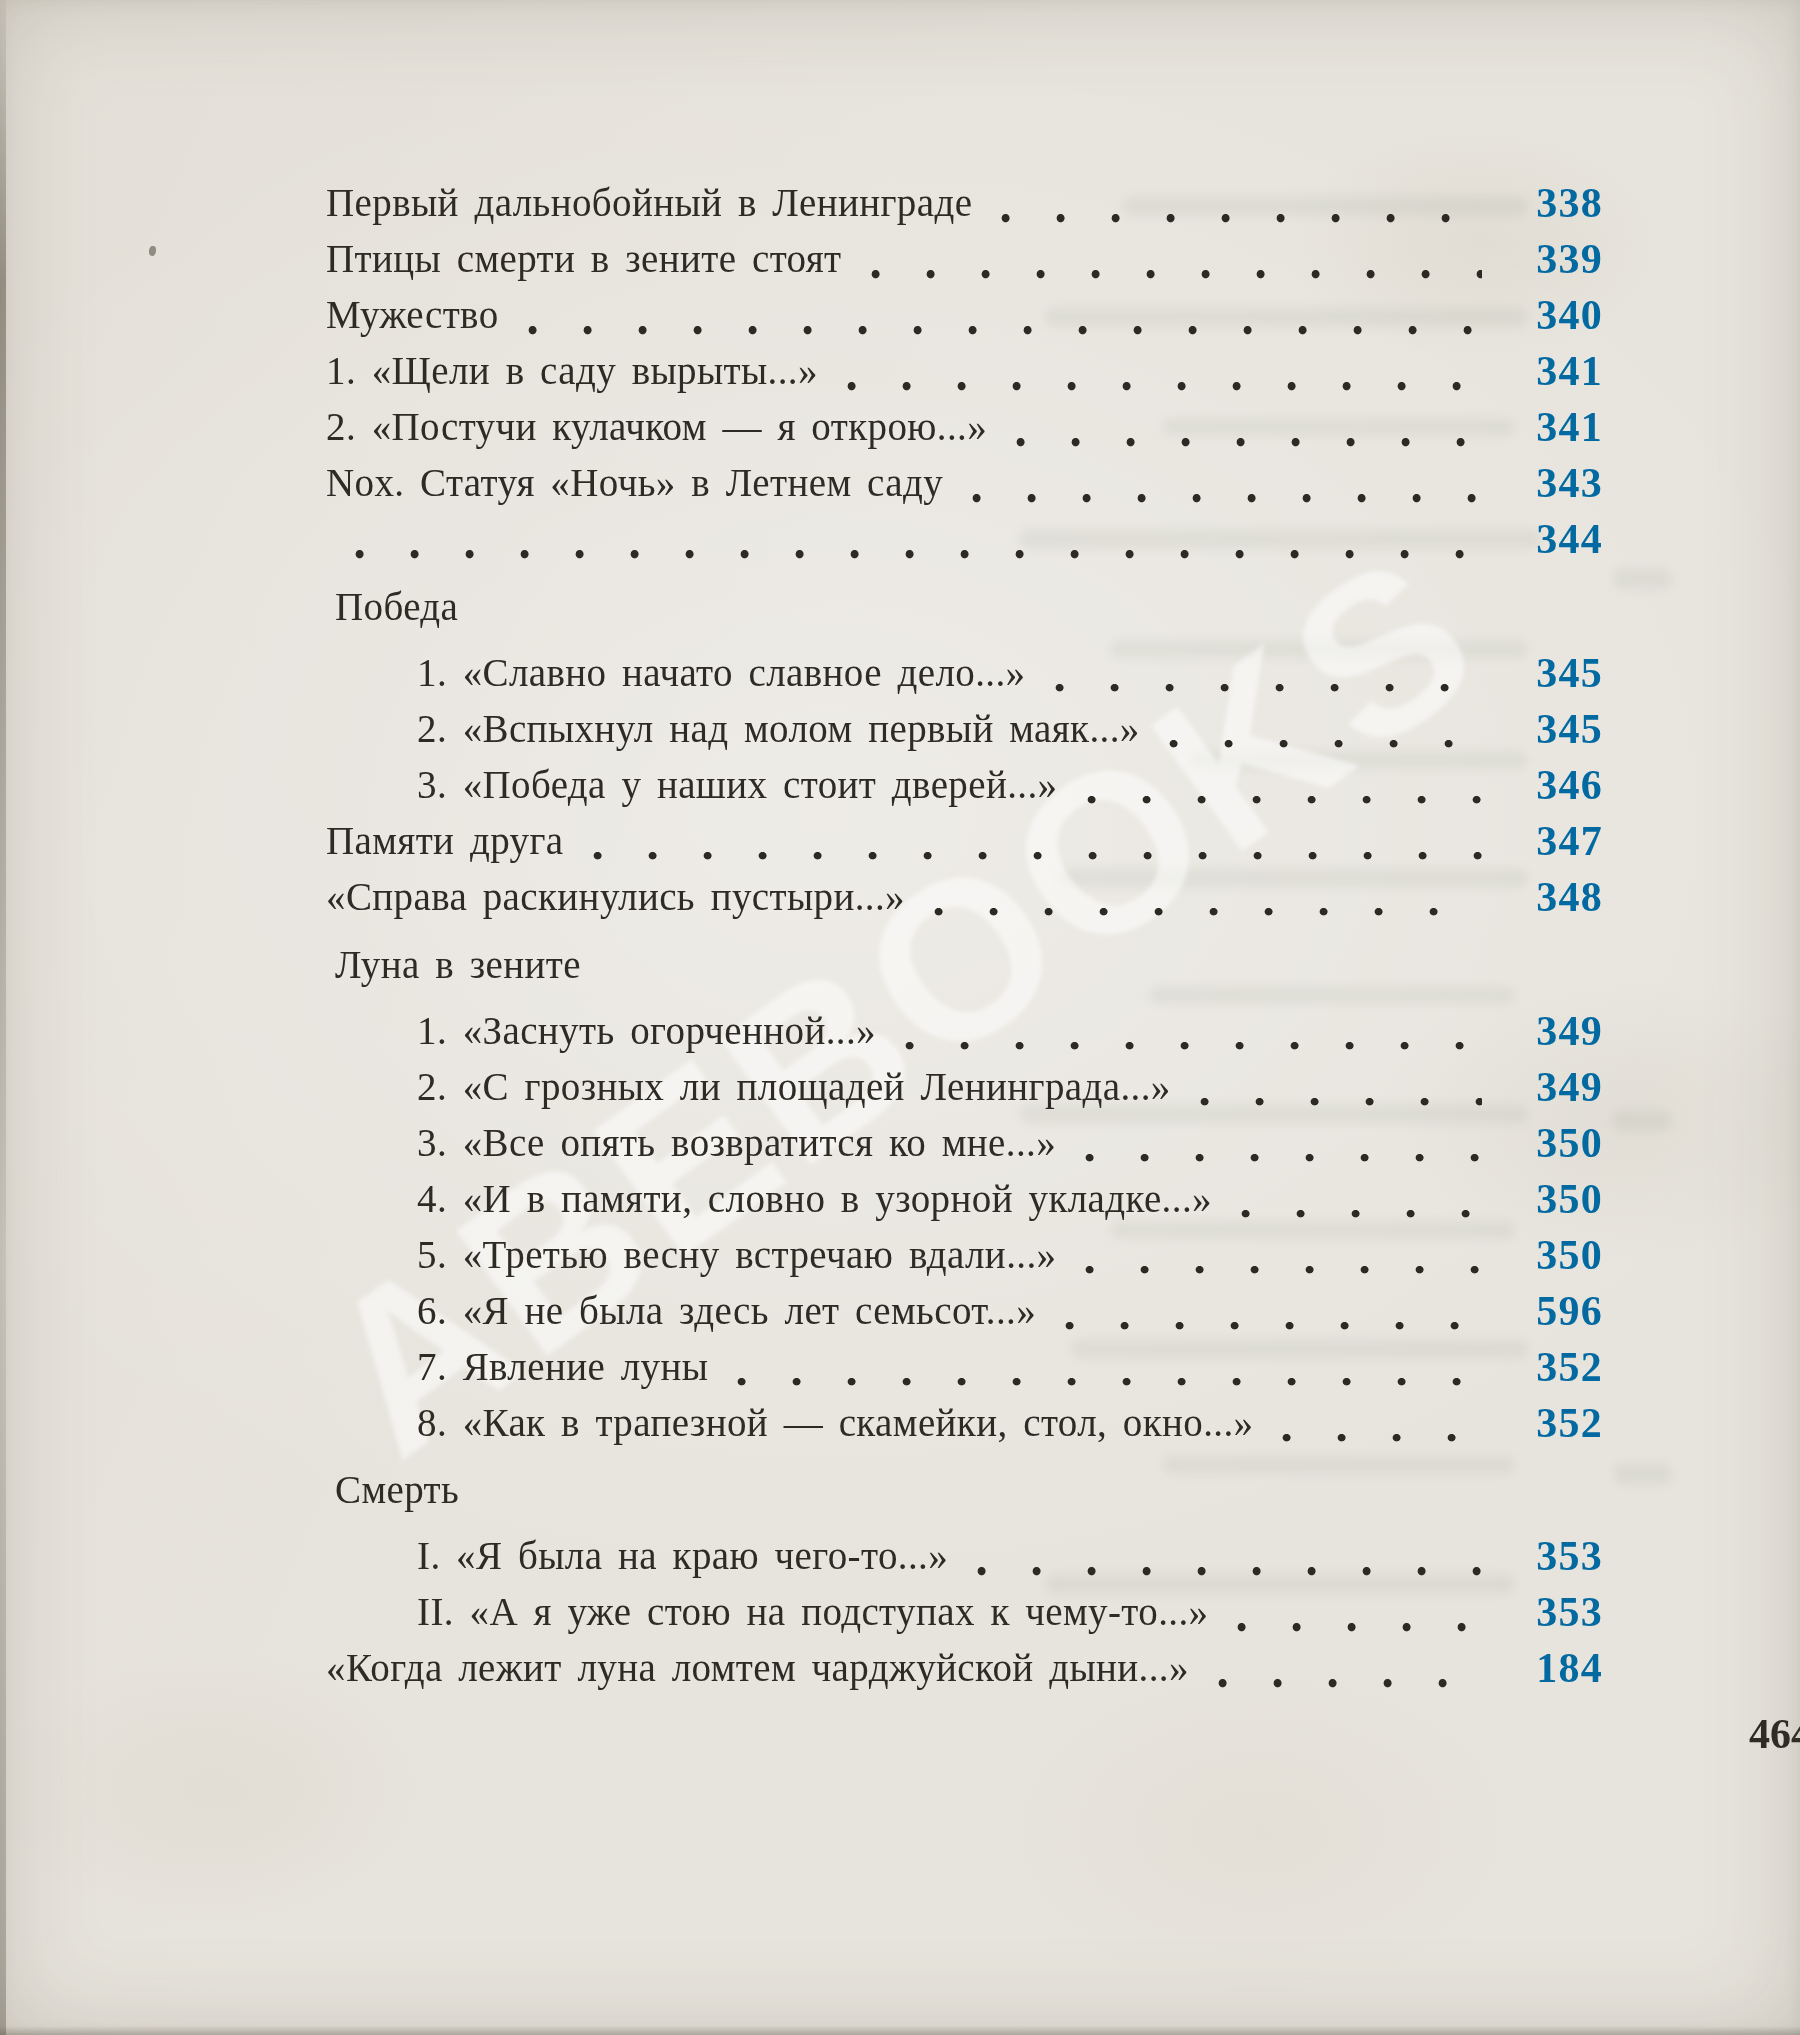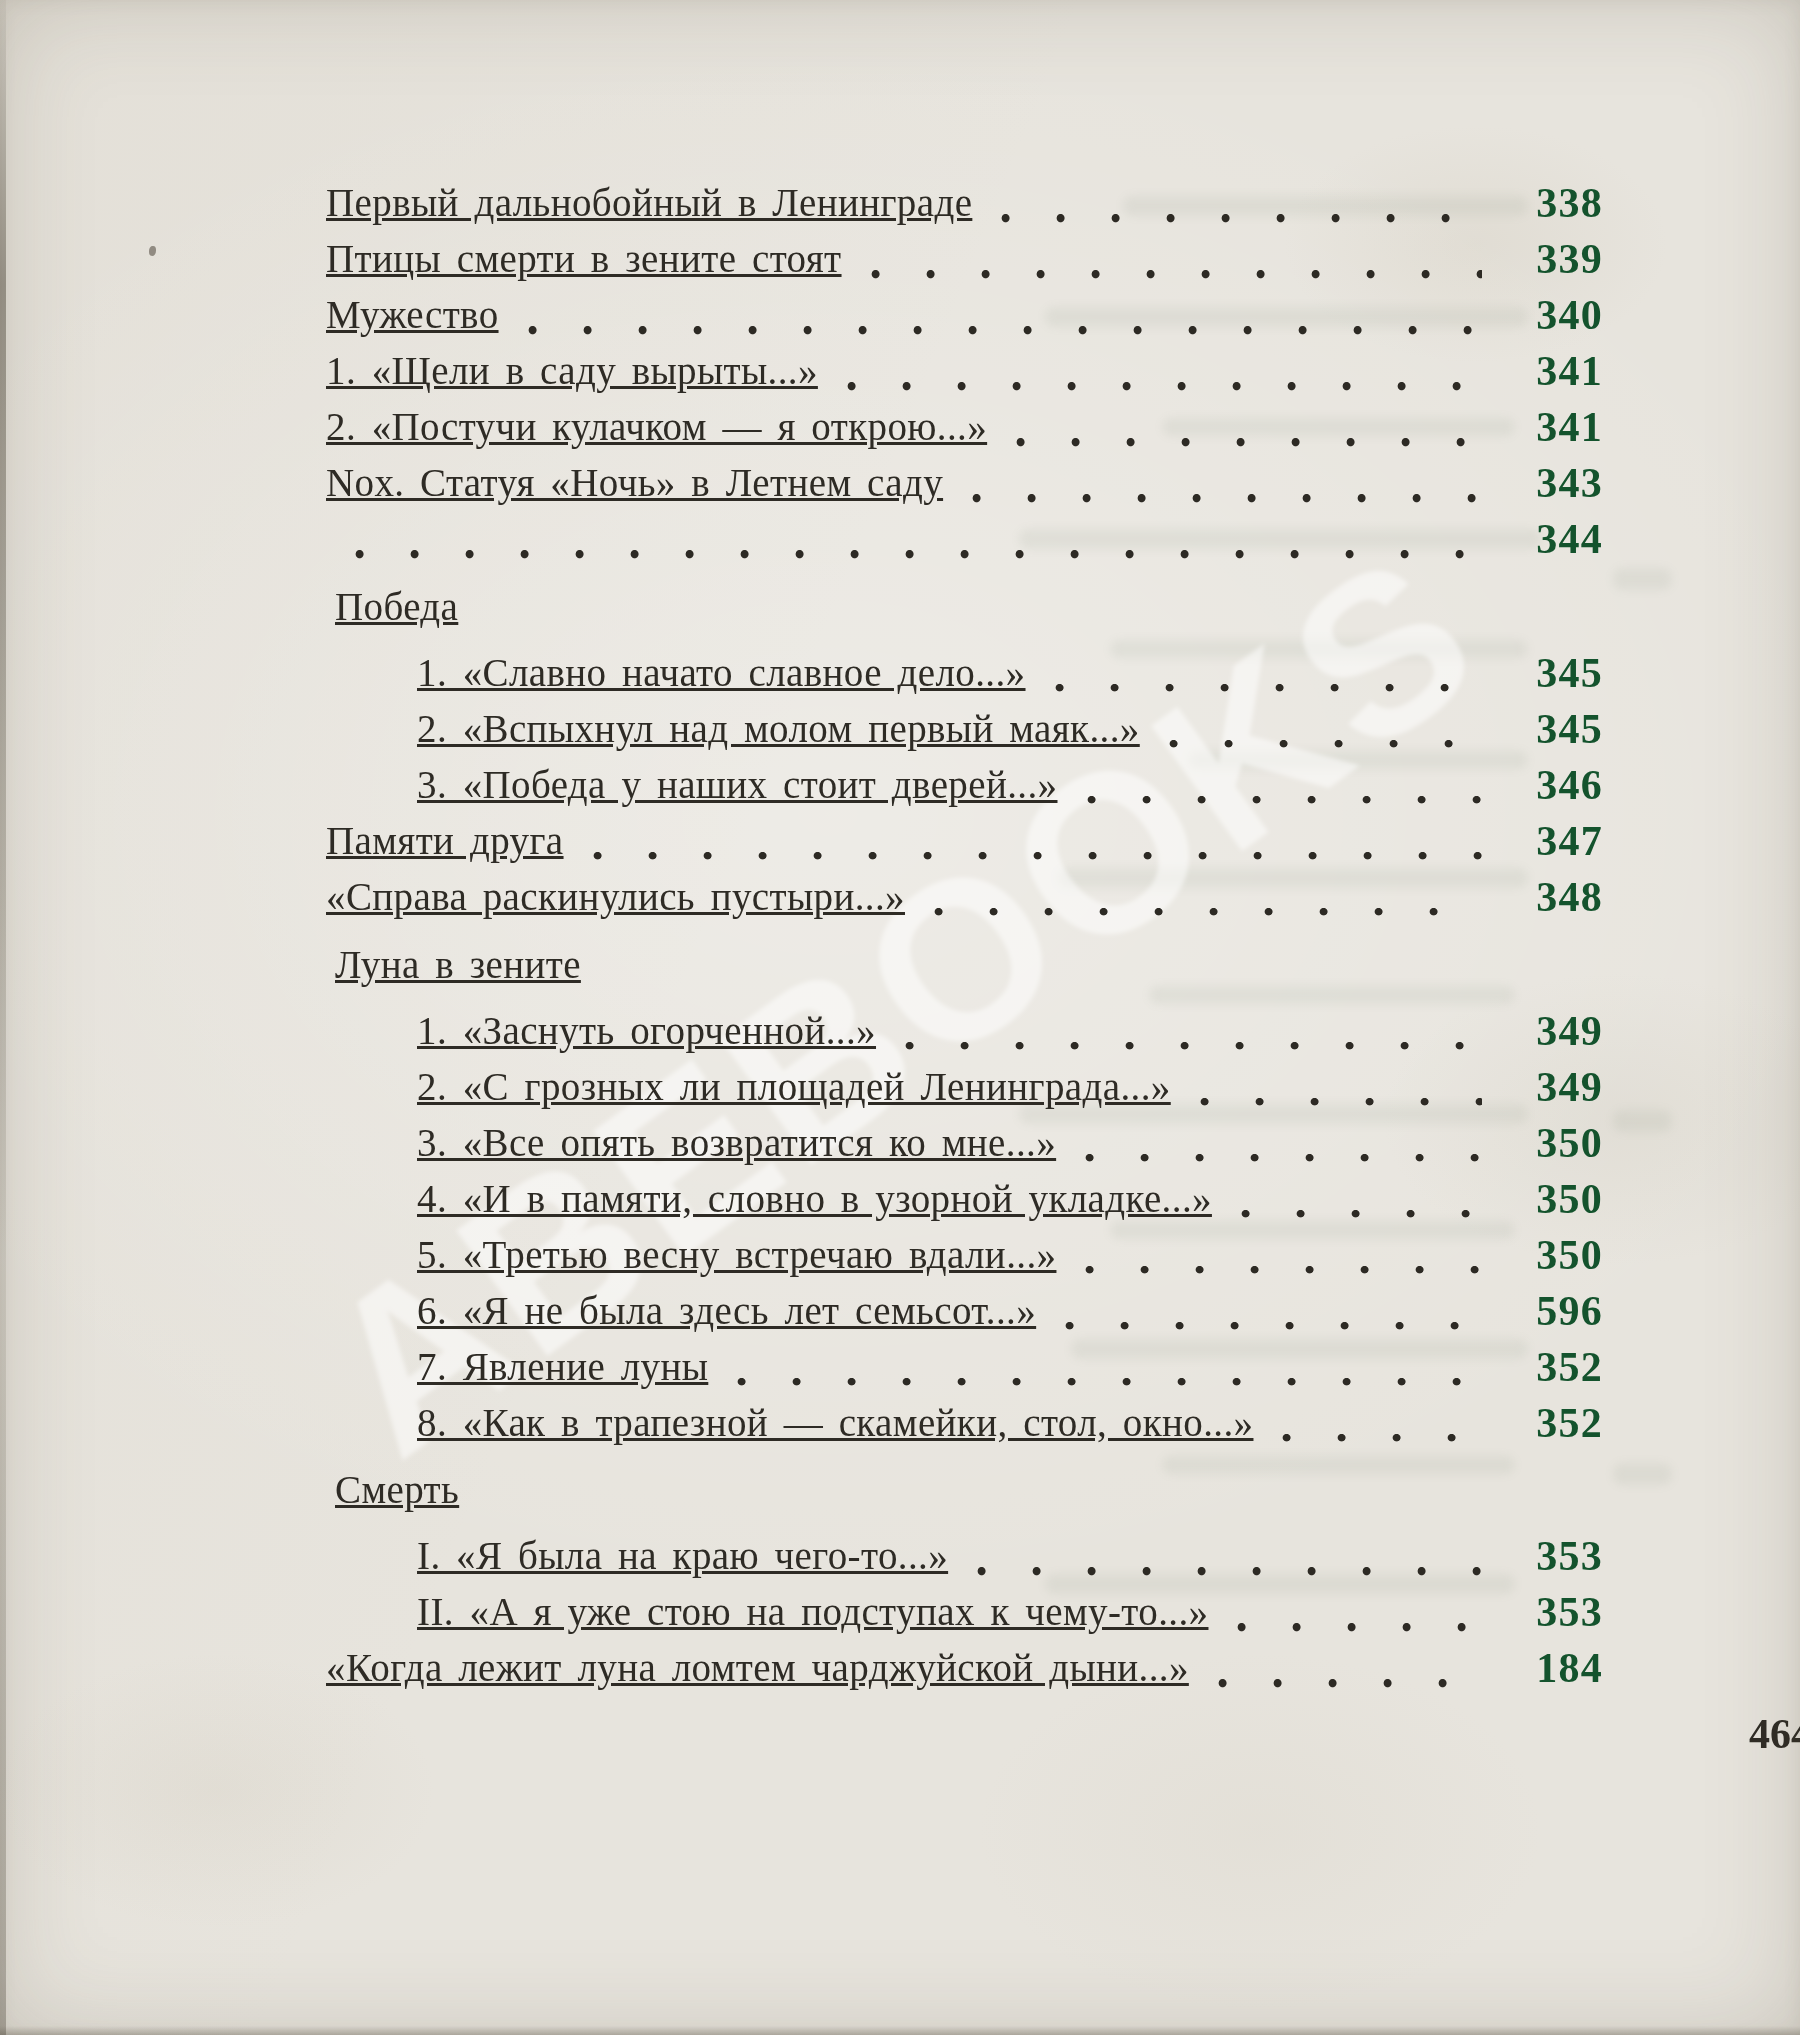--- a/index.html
+++ b/index.html
@@ -95,21 +95,20 @@
     display: flex;
     align-items: stretch;
     min-height: 56px;
     line-height: 56px;
     font-size: 39px;
   }
   .row .title {
     white-space: nowrap;
     word-spacing: 0.14em;
     letter-spacing: 0.01em;
-    text-decoration: underline;
   }
   .row.indent1 { padding-left: 91px; }
   .row.after-header { margin-top: 10px; }
   .row.header {
     margin-top: 11.8px;
     letter-spacing: 0.22em;
     word-spacing: 0.10em;
     margin-left: 9px;
   }
   .leader {
@@ -122,21 +121,21 @@
     background-size: 55px 8.5px;
     background-repeat: repeat-x;
   }
   .pagenum {
     width: 98px;
     flex: 0 0 98px;
     text-align: right;
     font-weight: 700;
     font-size: 42px;
     letter-spacing: 0.03em;
-    color: #14532d;
+    color: #0369a1;
   }
 
   .folio {
     position: absolute;
     left: 12px; top: 1706px; width: 100%;
     text-align: right;
     font-size: 42px;
     font-weight: 700;
     line-height: 56px;
     z-index: 2;

